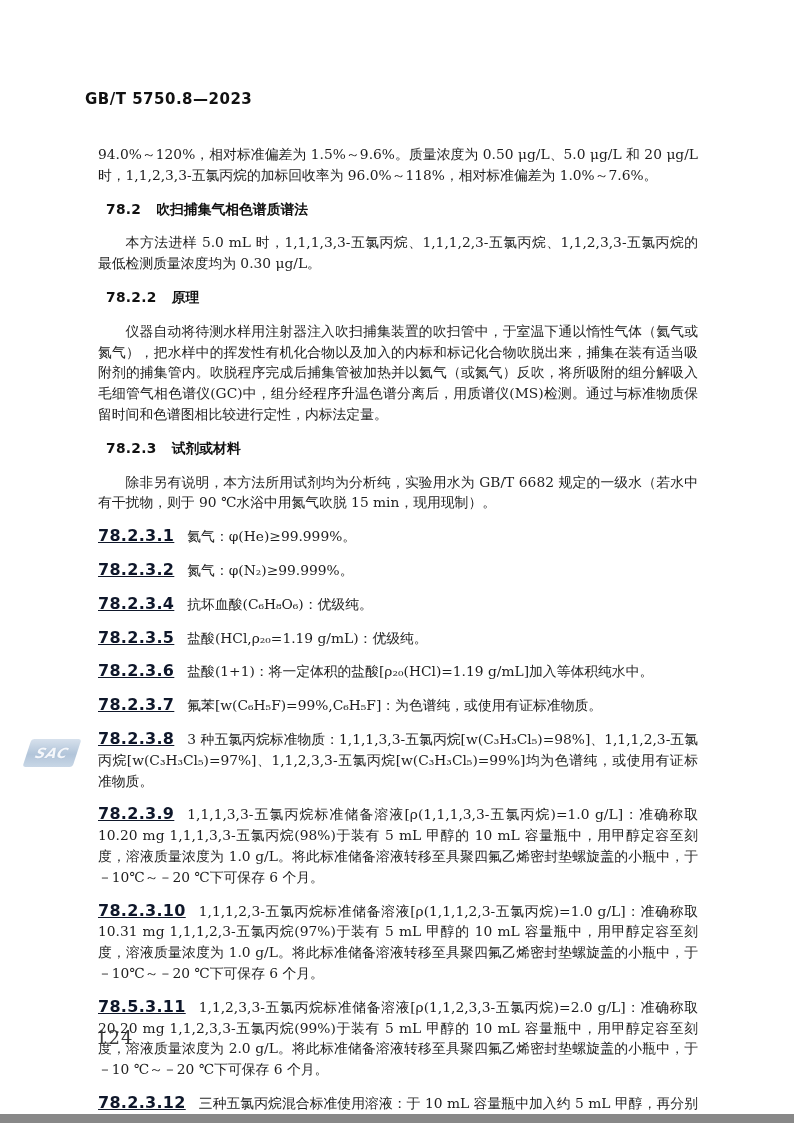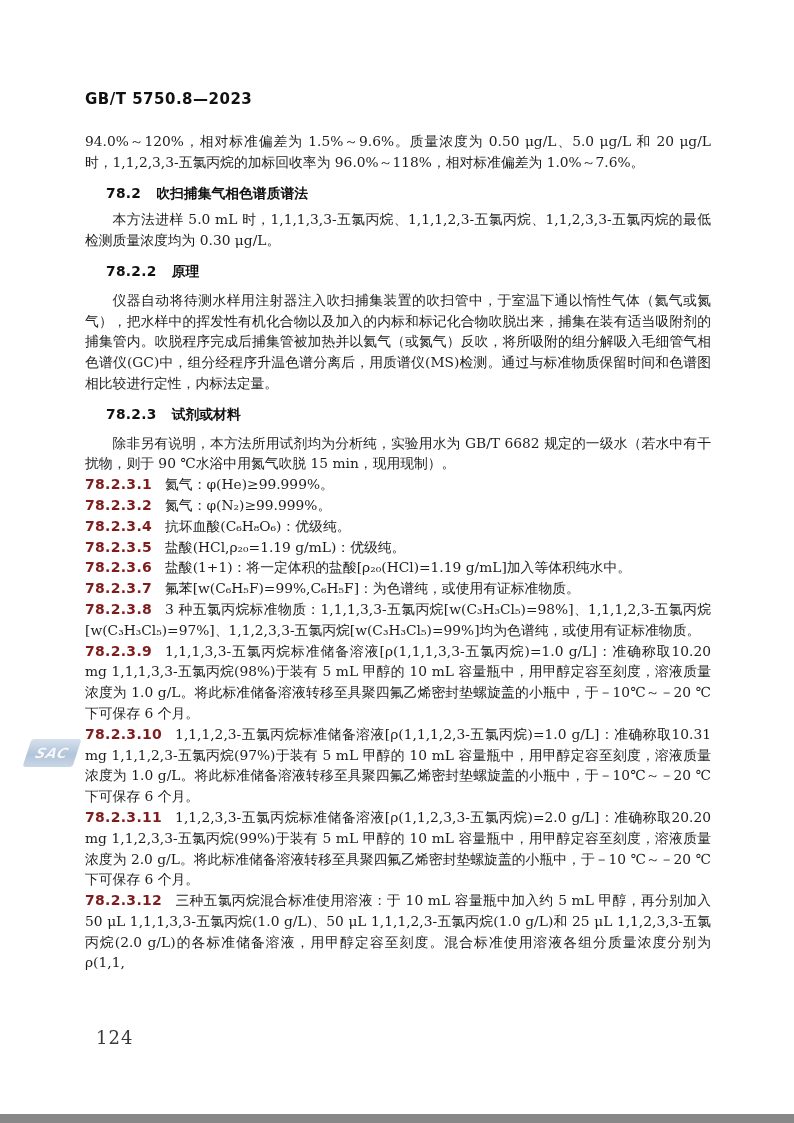--- a/index.html
+++ b/index.html
@@ -11,35 +11,36 @@
   }
   .std-num {
     position:absolute; left:85px; top:90px;
     font-family:"DejaVu Sans","Liberation Sans",sans-serif;
     font-weight:700; font-size:15px; letter-spacing:0.5px; color:#111;
   }
   .content {
     position:absolute; left:85px; top:131px; width:626px;
   }
   .para, .clause {
-    font-size:13.8px; line-height:20.8px; margin:0;
+    font-size:13.8px; line-height:20.8px; margin:13px;
     text-align:justify; text-justify:inter-character;
   }
   .para.indent { text-indent:2em; }
   .heading {
     font-family:"DejaVu Sans","Liberation Sans",sans-serif;
     font-weight:700; font-size:13.8px; line-height:20.8px; color:#111;
   }
   .heading.lvl2 { margin:10px 0 6px 0; }
   .heading.lvl3 { margin:10px 0 8px 0; }
   .hnum { margin-right:15px; letter-spacing:0.3px;margin-left:21px; }
   .cnum {
     font-family:"DejaVu Sans","Liberation Sans",sans-serif;
-    font-weight:700; margin-right:13px; letter-spacing:0.3px; color:#7f1d1d;
-    font-size:14px;
+    font-weight:700; margin-right:13px; letter-spacing:0.3px; color:#0f172a;
+    font-size:16px;
+    text-decoration:underline;
   }
   .page-number {
     position:absolute; left:96px; top:1027px;
     font-size:18px; color:#3a3a3a; letter-spacing:1px;
   }
   .watermark {
     position:absolute; left:27px; top:739px; width:50px; height:28px;
     transform:skewX(-18deg);
     background:linear-gradient(180deg,#d3deeb 0%,#aabfd6 55%,#c2d2e3 100%);
     border-radius:3px; opacity:0.9;
@@ -83,21 +84,21 @@
 
     <p class="clause"><span class="cnum">78.2.3.1</span><span>氦气：φ(He)≥99.999%。</span></p>
     <p class="clause"><span class="cnum">78.2.3.2</span><span>氮气：φ(N₂)≥99.999%。</span></p>
     <p class="clause"><span class="cnum">78.2.3.4</span><span>抗坏血酸(C₆H₈O₆)：优级纯。</span></p>
     <p class="clause"><span class="cnum">78.2.3.5</span><span>盐酸(HCl,ρ₂₀=1.19 g/mL)：优级纯。</span></p>
     <p class="clause"><span class="cnum">78.2.3.6</span><span>盐酸(1+1)：将一定体积的盐酸[ρ₂₀(HCl)=1.19 g/mL]加入等体积纯水中。</span></p>
     <p class="clause"><span class="cnum">78.2.3.7</span><span>氟苯[w(C₆H₅F)=99%,C₆H₅F]：为色谱纯，或使用有证标准物质。</span></p>
     <p class="clause"><span class="cnum">78.2.3.8</span><span>3 种五氯丙烷标准物质：1,1,1,3,3-五氯丙烷[w(C₃H₃Cl₅)=98%]、1,1,1,2,3-五氯丙烷[w(C₃H₃Cl₅)=97%]、1,1,2,3,3-五氯丙烷[w(C₃H₃Cl₅)=99%]均为色谱纯，或使用有证标准物质。</span></p>
     <p class="clause"><span class="cnum">78.2.3.9</span><span>1,1,1,3,3-五氯丙烷标准储备溶液[ρ(1,1,1,3,3-五氯丙烷)=1.0 g/L]：准确称取10.20 mg 1,1,1,3,3-五氯丙烷(98%)于装有 5 mL 甲醇的 10 mL 容量瓶中，用甲醇定容至刻度，溶液质量浓度为 1.0 g/L。将此标准储备溶液转移至具聚四氟乙烯密封垫螺旋盖的小瓶中，于－10℃～－20 ℃下可保存 6 个月。</span></p>
     <p class="clause"><span class="cnum">78.2.3.10</span><span>1,1,1,2,3-五氯丙烷标准储备溶液[ρ(1,1,1,2,3-五氯丙烷)=1.0 g/L]：准确称取10.31 mg 1,1,1,2,3-五氯丙烷(97%)于装有 5 mL 甲醇的 10 mL 容量瓶中，用甲醇定容至刻度，溶液质量浓度为 1.0 g/L。将此标准储备溶液转移至具聚四氟乙烯密封垫螺旋盖的小瓶中，于－10℃～－20 ℃下可保存 6 个月。</span></p>
-    <p class="clause"><span class="cnum">78.2.3.11</span><span>1,1,2,3,3-五氯丙烷标准储备溶液[ρ(1,1,2,3,3-五氯丙烷)=2.0 g/L]：准确称取20.20 mg 1,1,2,3,3-五氯丙烷(99%)于装有 5 mL 甲醇的 10 mL 容量瓶中，用甲醇定容至刻度，溶液质量浓度为 2.0 g/L。将此标准储备溶液转移至具聚四氟乙烯密封垫螺旋盖的小瓶中，于－10 ℃～－20 ℃下可保存 6 个月。</span></p>
+    <p class="clause"><span class="cnum">78.5.3.11</span><span>1,1,2,3,3-五氯丙烷标准储备溶液[ρ(1,1,2,3,3-五氯丙烷)=2.0 g/L]：准确称取20.20 mg 1,1,2,3,3-五氯丙烷(99%)于装有 5 mL 甲醇的 10 mL 容量瓶中，用甲醇定容至刻度，溶液质量浓度为 2.0 g/L。将此标准储备溶液转移至具聚四氟乙烯密封垫螺旋盖的小瓶中，于－10 ℃～－20 ℃下可保存 6 个月。</span></p>
     <p class="clause"><span class="cnum">78.2.3.12</span><span>三种五氯丙烷混合标准使用溶液：于 10 mL 容量瓶中加入约 5 mL 甲醇，再分别加入 50 μL 1,1,1,3,3-五氯丙烷(1.0 g/L)、50 μL 1,1,1,2,3-五氯丙烷(1.0 g/L)和 25 μL 1,1,2,3,3-五氯丙烷(2.0 g/L)的各标准储备溶液，用甲醇定容至刻度。混合标准使用溶液各组分质量浓度分别为 ρ(1,1,</span></p>
 
   </div>
 
   <div class="watermark">
     <span>SAC</span>
   </div>
 
   <div class="page-number">124</div>
 

